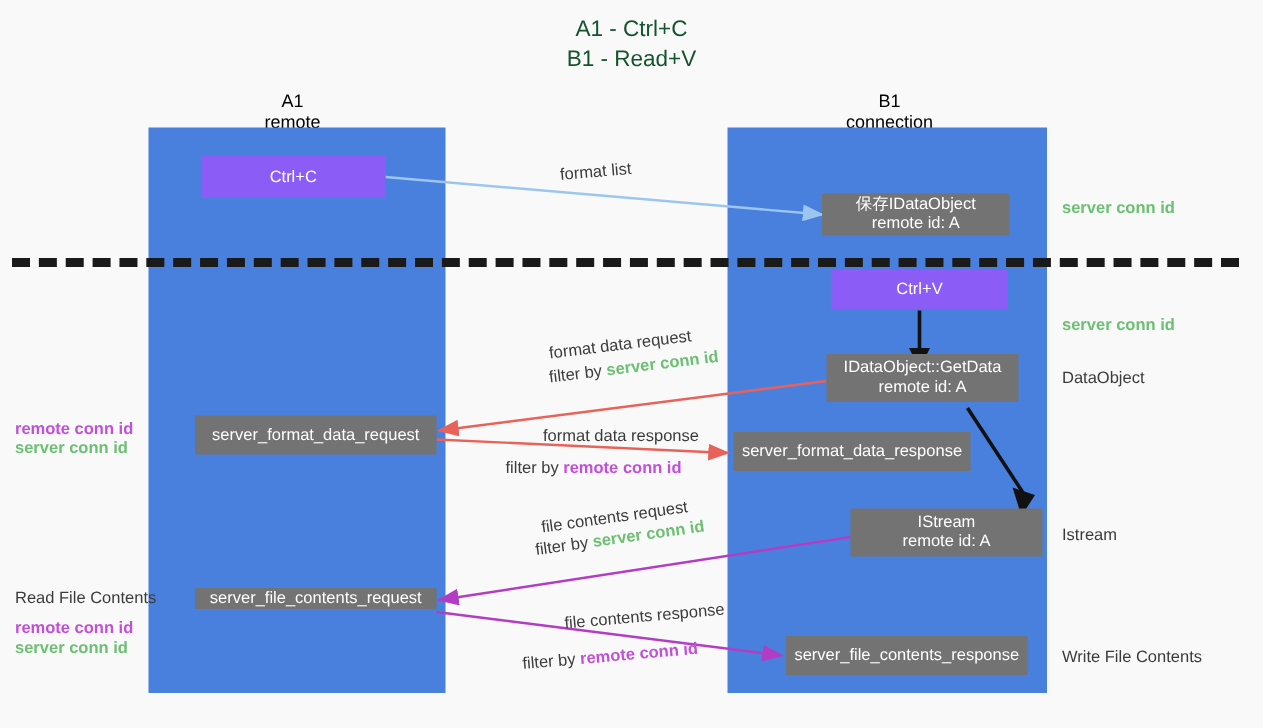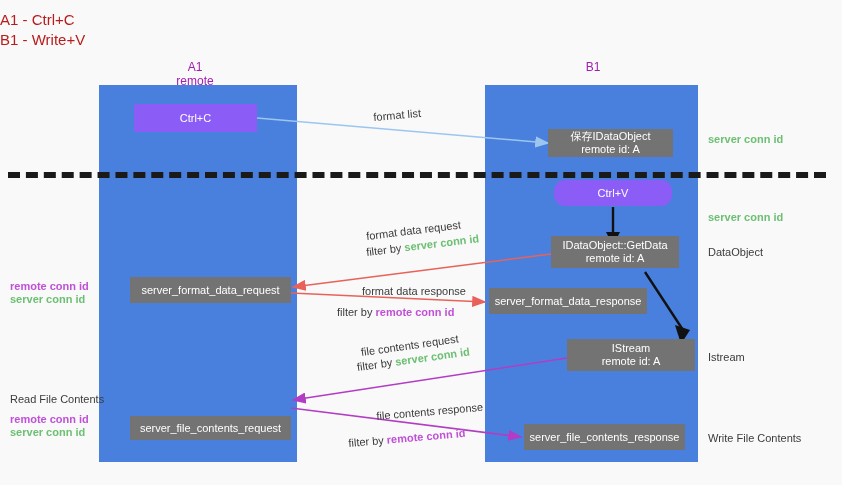--- a/index.html
+++ b/index.html
@@ -6,25 +6,25 @@
   body{
     width:842px;height:485px;
     background:#f9f9f9;
     font-family:"Liberation Sans", sans-serif;
     overflow:hidden;
   }
   #stage{position:relative;width:842px;height:485px;}
 
   .title{
     position:absolute;left:0;top:10px;width:842px;
-    text-align:left;color:#b91c1c;font-size:15px;line-height:20px;
+    text-align:center;color:#14532d;font-size:15px;line-height:20px;
   }
 
   .col-head{
-    position:absolute;text-align:center;color:#a21caf;
+    position:absolute;text-align:center;color:#000000;
     font-size:12px;line-height:14px;width:160px;
   }
 
   .panel{
     position:absolute;background:#4a80dd;
   }
 
   .node{
     position:absolute;box-sizing:border-box;
     display:flex;flex-direction:column;align-items:center;justify-content:center;
@@ -55,29 +55,30 @@
     position:absolute;height:0;border-top:6px dashed #1a1a1a;
   }
 </style>
 </head>
 <body>
 
 <div id="stage">
 
   <div class="title">
     <div>A1 - Ctrl+C</div>
-    <div>B1 - Write+V</div>
+    <div>B1 - Read+V</div>
   </div>
 
   <div class="col-head" style="left:115px;top:60px;">
     <div>A1</div>
     <div>remote</div>
   </div>
   <div class="col-head" style="left:513px;top:60px;">
     <div>B1</div>
+    <div>connection</div>
   </div>
 
   <div class="panel" style="left:99px;top:85px;width:198px;height:377px;"></div>
   <div class="panel" style="left:485px;top:85px;width:213px;height:377px;"></div>
 
   <svg class="wires" viewBox="0 0 842 485">
     <defs>
       <marker id="ah-blue" markerWidth="9" markerHeight="7" refX="8" refY="3.5" orient="auto">
         <polygon points="0 0, 9 3.5, 0 7" fill="#9cc6ef"></polygon>
       </marker>
@@ -113,21 +114,21 @@
 
   <div class="node green" style="left:134px;top:104px;width:123px;height:28px;">
     <span>Ctrl+C</span>
   </div>
 
   <div class="node orange" style="left:548px;top:129px;width:125px;height:28px;">
     <span>保存IDataObject</span>
     <span class="l2">remote id: A</span>
   </div>
 
-  <div class="node green" style="left:554px;top:180px;width:118px;height:26px;border-radius:11px;">
+  <div class="node green" style="left:554px;top:180px;width:118px;height:26px;">
     <span>Ctrl+V</span>
   </div>
 
   <div class="node orange" style="left:551px;top:236px;width:128px;height:32px;">
     <span>IDataObject::GetData</span>
     <span class="l2">remote id: A</span>
   </div>
 
   <div class="node orange" style="left:567px;top:339px;width:128px;height:32px;">
     <span>IStream</span>
@@ -135,21 +136,21 @@
   </div>
 
   <div class="node orange" style="left:130px;top:277px;width:161px;height:26px;">
     <span>server_format_data_request</span>
   </div>
 
   <div class="node orange" style="left:489px;top:288px;width:158px;height:26px;">
     <span>server_format_data_response</span>
   </div>
 
-  <div class="node orange" style="left:130px;top:392px;width:161px;height:24px;margin-top:24px;">
+  <div class="node orange" style="left:130px;top:392px;width:161px;height:14px;">
     <span>server_file_contents_request</span>
   </div>
 
   <div class="node orange" style="left:524px;top:424px;width:161px;height:26px;">
     <span>server_file_contents_response</span>
   </div>
 
   <div class="lbl green" style="left:708px;top:132px;">server conn id</div>
   <div class="lbl green" style="left:708px;top:210px;">server conn id</div>
   <div class="lbl dark" style="left:708px;top:245px;">DataObject</div>

